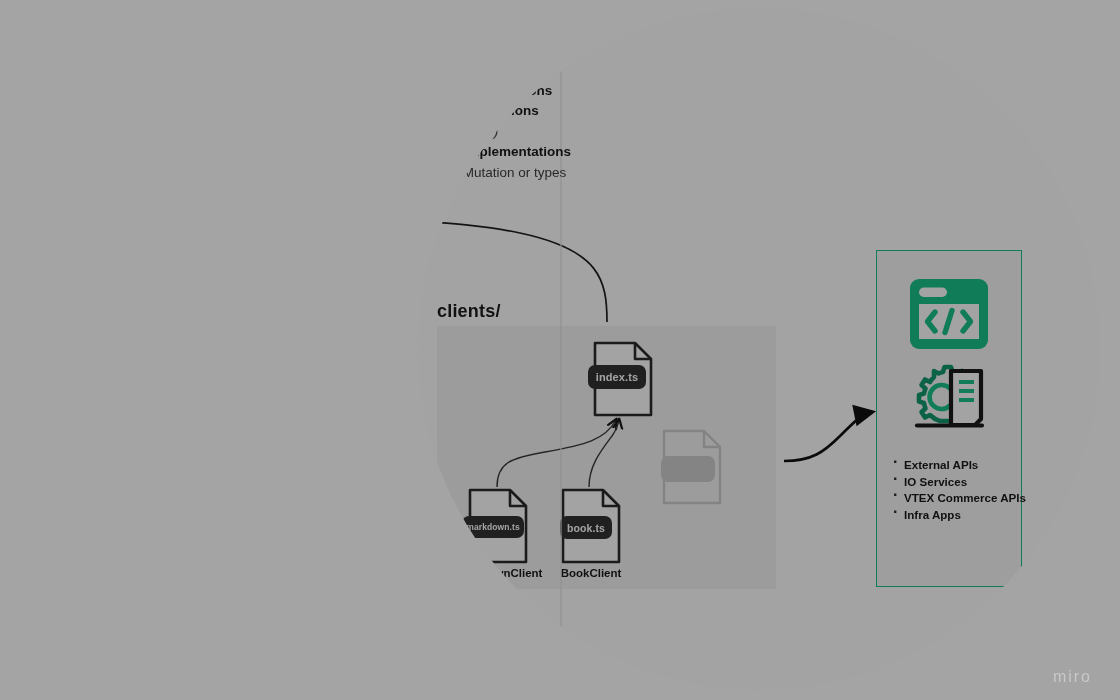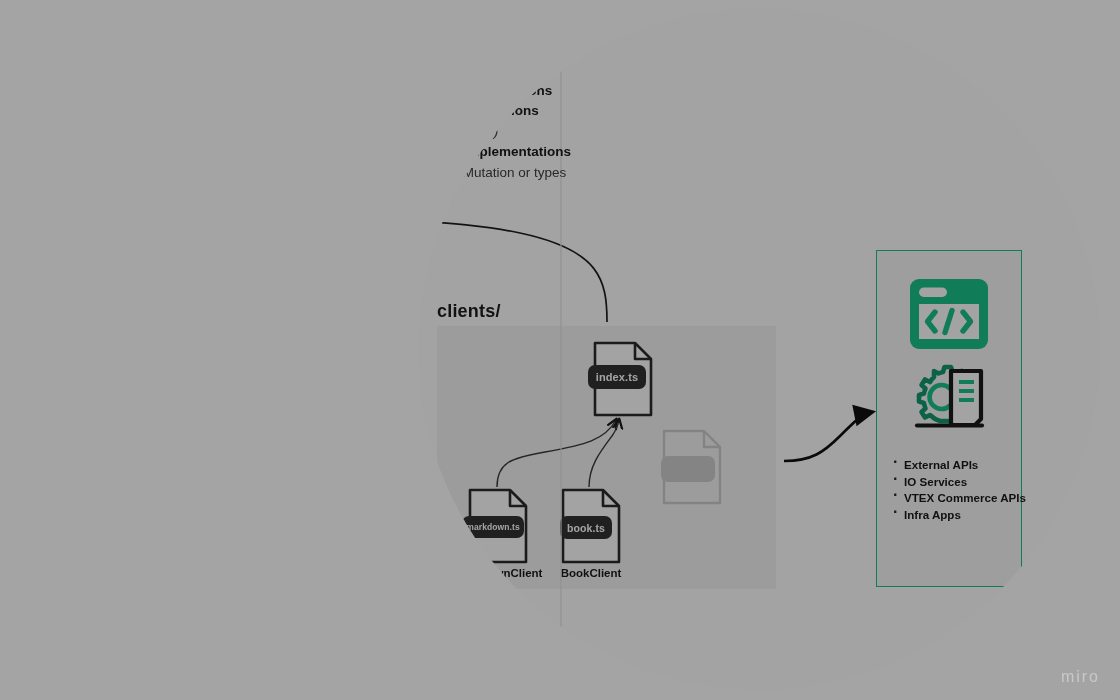--- a/index.html
+++ b/index.html
@@ -138,21 +138,21 @@
     position: absolute;
     left: 0;
     top: -3px;
     font-size: 16px;
     color: #2a2a2a;
   }
 
   
   #watermark {
     position: absolute;
-    right: 20px;
+    right: 28px;
     bottom: 14px;
     font-size: 16px;
     letter-spacing: 2px;
     color: rgba(255,255,255,0.40);
     font-weight: 500;
     z-index: 60;
     margin-left: 37px;
   }
   svg { display: block; overflow: visible; }
 </style>

